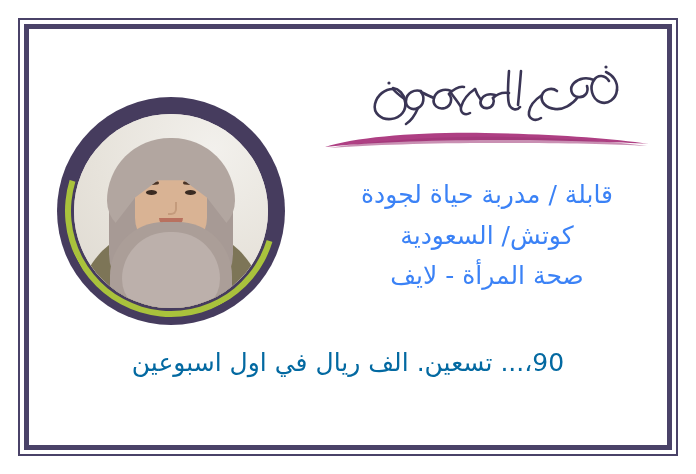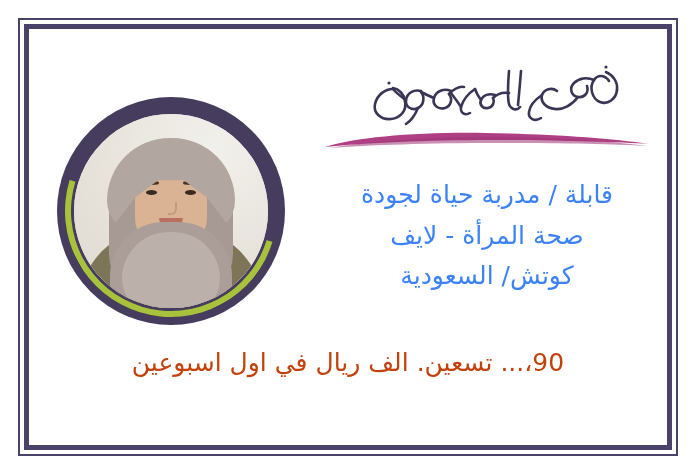--- a/index.html
+++ b/index.html
@@ -245,21 +245,21 @@
   }
   .bio-line { display: block; white-space: nowrap; }
 
   
   .offer-line {
     position: absolute;
     left: 0;
     right: 0;
     top: 318px;
     text-align: center;
-    color: #c2410c;
+    color: #0369a1;
     font-size: 25px;
     line-height: 1.3;
     white-space: nowrap;
   }
 </style>
 </head>
 <body>
 
 <div class="card">
 
@@ -336,22 +336,22 @@
                  C40 8, 100 3, 168 4
                  C232 5, 292 9, 332 15
                  C300 13, 244 11, 176 11
                  C108 11, 48 14, 8 18 Z" fill="#ae3f83"></path>
         <path d="M12 19 C56 12, 120 7, 190 8 C250 9, 300 13, 330 17
                  C296 15, 240 14, 178 14 C112 14, 52 16, 12 19 Z" fill="#9c3574" opacity="0.55"></path>
       </svg>
 
       <div class="bio">
         <span class="bio-line">قابلة / مدربة حياة لجودة</span>
+        <span class="bio-line">كوتش/ السعودية</span>
         <span class="bio-line">صحة المرأة - لايف</span>
-        <span class="bio-line">كوتش/ السعودية</span>
       </div>
 
     </div>
 
     <div class="offer-line">90،... تسعين. الف  ريال في اول اسبوعين</div>
 
   </div>
 </div>
 
 </body></html>

